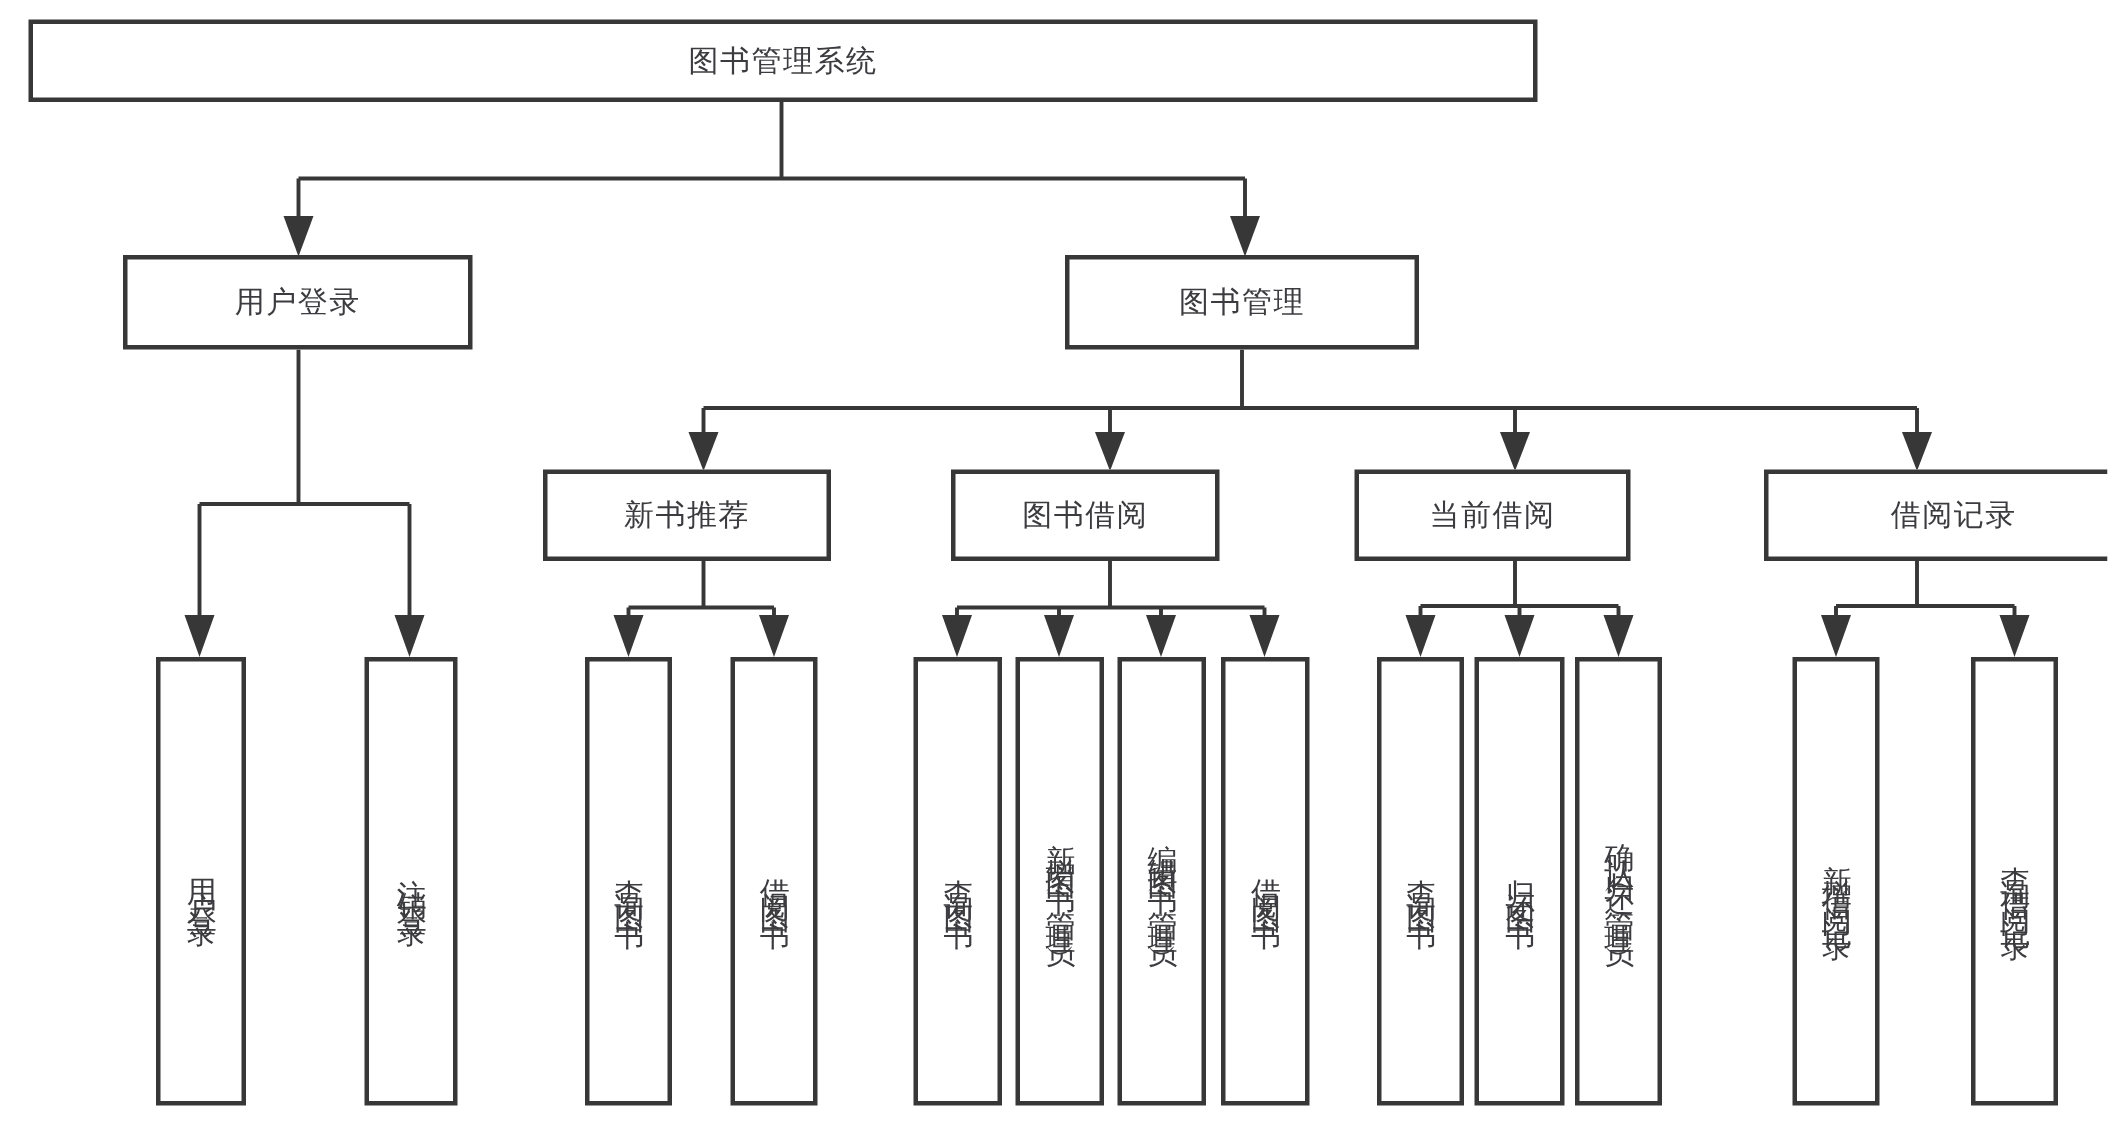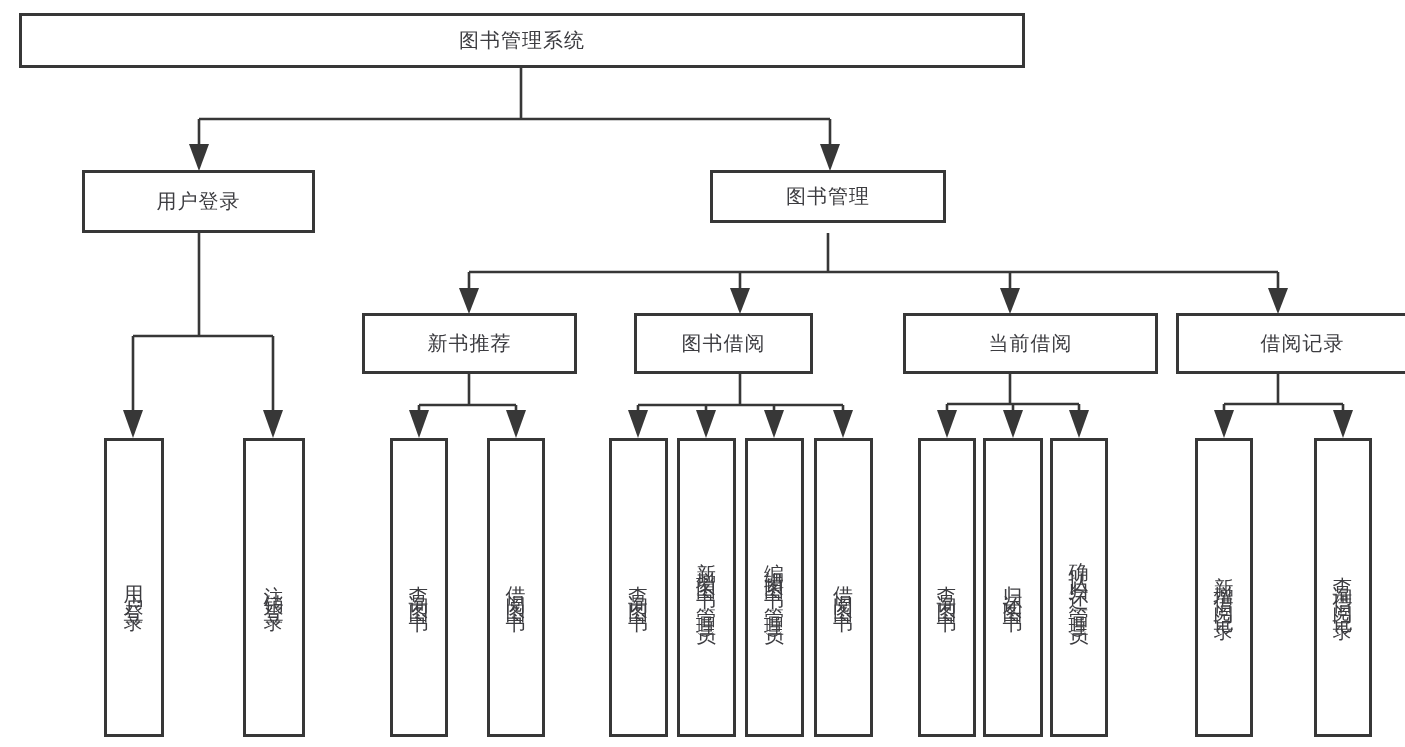--- a/index.html
+++ b/index.html
@@ -70,31 +70,31 @@
     </g>
   </svg>
 
   <div class="box" style="left:19px;top:13px;width:1006px;height:55px;">
     <span class="hlabel">图书管理系统</span>
   </div>
 
   <div class="box" style="left:82px;top:170px;width:233px;height:63px;">
     <span class="hlabel">用户登录</span>
   </div>
-  <div class="box" style="left:710px;top:170px;width:236px;height:53px;">
+  <div class="box" style="left:710px;top:170px;width:236px;height:63px;">
     <span class="hlabel">图书管理</span>
   </div>
 
-  <div class="box" style="left:362px;top:313px;width:215px;height:61px;">
+  <div class="box" style="left:362px;top:313px;width:192px;height:61px;">
     <span class="hlabel">新书推荐</span>
   </div>
   <div class="box" style="left:634px;top:313px;width:179px;height:61px;">
     <span class="hlabel">图书借阅</span>
   </div>
-  <div class="box" style="left:903px;top:313px;width:255px;height:61px;">
+  <div class="box" style="left:903px;top:313px;width:184px;height:61px;">
     <span class="hlabel">当前借阅</span>
   </div>
   <div class="box" style="left:1176px;top:313px;width:253px;height:61px;">
     <span class="hlabel">借阅记录</span>
   </div>
 
   <div class="box" style="left:104px;top:438px;width:60px;height:299px;">
     <span class="vtext">用户登录</span>
   </div>
   <div class="box" style="left:243px;top:438px;width:62px;height:299px;">

